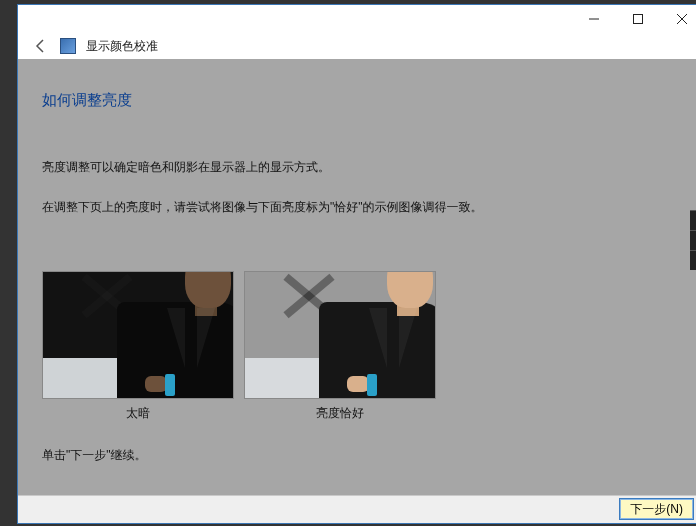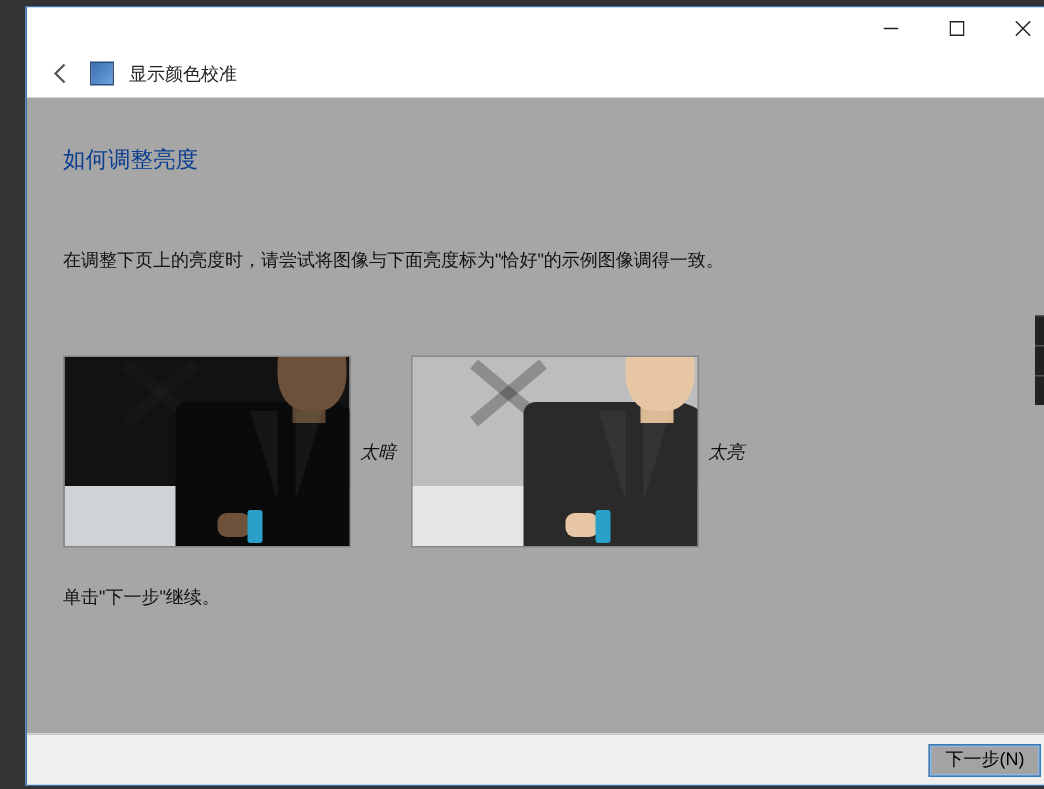--- a/index.html
+++ b/index.html
@@ -9,21 +9,21 @@
   .tb-btn { width: 44px; height: 28px; display: flex; align-items: center; justify-content: center; color: #222; font-size: 10px; }
   .tb-btn svg { pointer-events: none; }
   .headerrow { height: 32px; display: flex; align-items: center; padding: 0 12px; gap: 10px; }
   .back { width: 20px; height: 20px; display: flex; align-items: center; justify-content: center; color: #444; font-size: 14px; }
   .appicon { width: 16px; height: 16px; background: linear-gradient(135deg,#3a6fb0,#6aa0df); border: 1px solid #2a4f7f; display: inline-block; }
   .apptitle { font-size: 12px; color: #222; }
   .content { flex: 1; background: #a6a6a6; padding: 32px 24px 10px 24px; display: flex; flex-direction: column; }
   .heading { color: #0a3e8f; font-size: 15px; font-weight: 400; margin-bottom: 48px; }
   .para { color: #111; font-size: 12px; margin-bottom: 20px; line-height: 1.6; }
   .examples { display: flex; gap: 10px; margin-top: 34px; margin-bottom: 24px; }
-  .excol { display: flex; align-items: center; gap: 6px; font-style: italic; }
+  .excol { display: flex; flex-direction: column; align-items: center; gap: 6px; }
   .thumb { width: 192px; height: 128px; border: 1px solid #888; position: relative; overflow: hidden; }
   .caption { font-size: 12px; color: #111; }
   
   .bg-x { position:absolute; inset:0; }
   .bg-x::before, .bg-x::after { content:""; position:absolute; left:18%; top:16%; width:60px; height:8px; background:rgba(0,0,0,.35); transform:rotate(40deg); }
   .bg-x::after { transform:rotate(-40deg); }
   .floor { position:absolute; left:0; right:0; bottom:0; height:40px; }
   .person { position:absolute; right:-8px; top:0; bottom:0; width:62%; }
   .head { position:absolute; top:-24px; right:10px; width:46px; height:60px; border-radius:50% 50% 40% 40%; background:#d9b08c; }
   .neck { position:absolute; top:26px; right:24px; width:22px; height:18px; background:#caa079; }
@@ -31,21 +31,21 @@
   .lapelL,.lapelR{position:absolute;top:36px;width:0;height:0;border-style:solid;}
   .lapelL{right:56px;border-width:0 18px 60px 0;border-color:transparent rgba(255,255,255,.05) transparent transparent;}
   .lapelR{right:26px;border-width:0 0 60px 18px;border-color:transparent transparent transparent rgba(255,255,255,.05);}
   .hand { position:absolute; bottom:6px; right:74px; width:22px; height:16px; background:#d9b08c; border-radius:6px; }
   .bottle { position:absolute; bottom:2px; right:66px; width:10px; height:22px; background:#2aa0c8; border-radius:2px; }
   
   .v-dark .bg-x{background:#121212;} .v-dark .bg-x::before,.v-dark .bg-x::after{background:rgba(255,255,255,.02);} .v-dark .floor{background:#cfd3d6;} .v-dark .jacket{background:#0a0a0a;} .v-dark .head{background:#6d513b;} .v-dark .neck{background:#5a4430;} .v-dark .hand{background:#6d513b;}
   .v-good .bg-x{background:#9a9a9a;} .v-good .floor{background:#d7dadd;} .v-good .jacket{background:#161616;}
   .v-bright .bg-x{background:#bdbdbd;} .v-bright .bg-x::before,.v-bright .bg-x::after{background:rgba(0,0,0,.25);} .v-bright .floor{background:#e4e6e8;} .v-bright .jacket{background:#2a2a2a;} .v-bright .head{background:#e6c6a4;} .v-bright .neck{background:#dab992;} .v-bright .hand{background:#e6c6a4;}
   .footer { height: 34px; background: #efefef; border-top: 1px solid #c9c9c9; display: flex; align-items: center; justify-content: flex-end; padding: 0 10px; gap: 8px; }
-  .btn { min-width: 74px; height: 22px; background: #a3a3a3; border: 1px solid #9c9c9c; font-size: 12px; display: inline-flex; align-items: center; justify-content: flex-start; padding: 0 10px; }
+  .btn { min-width: 74px; height: 22px; background: #fef9c3; border: 1px solid #9c9c9c; font-size: 12px; display: inline-flex; align-items: center; justify-content: flex-start; padding: 0 10px; }
   .btn.primary { border: 1px solid #3b7bbf; box-shadow: inset 0 0 0 1px #8bb7e3; }
   
   .edge { position:absolute; right:0; top:210px; width:6px; height:60px; background:#222; }
   .edge span{display:block;height:20px;border-top:1px solid #555;}
 </style>
 </head>
 <body>
 
 <div class="window">
 
@@ -73,54 +73,55 @@
       <svg width="16" height="16">
           <polyline points="11,2 5,8 11,14" fill="none" stroke="#555" stroke-width="1.5"></polyline>
         </svg>
     </div>
     <span class="appicon"></span>
     <span class="apptitle">显示颜色校准</span>
   </div>
 
   <div class="content">
     <div class="heading">如何调整亮度</div>
+    <div class="para">亮度调整可以确定暗色和阴影在显示器上的显示方式。</div>
     <div class="para">在调整下页上的亮度时，请尝试将图像与下面亮度标为"恰好"的示例图像调得一致。</div>
 
     <div class="examples">
       <div class="excol">
         <div class="thumb v-dark">
           <div class="bg-x"></div>
             <div class="floor"></div>
           <div class="person">
               <div class="jacket"></div>
               <div class="neck"></div>
               <div class="head"></div>
               <div class="lapelL"></div>
               <div class="lapelR"></div>
               <div class="hand"></div>
               <div class="bottle"></div>
             </div>
         </div>
         <div class="caption">太暗</div>
       </div>
       <div class="excol">
-        <div class="thumb v-bright">
+        <div class="thumb v-good">
           <div class="bg-x"></div>
             <div class="floor"></div>
           <div class="person">
               <div class="jacket"></div>
               <div class="neck"></div>
               <div class="head"></div>
               <div class="lapelL"></div>
               <div class="lapelR"></div>
               <div class="hand"></div>
               <div class="bottle"></div>
             </div>
         </div>
-        <div class="caption">太亮</div>
+        <div class="caption">亮度恰好</div>
       </div>
     </div>
 
     <div class="para">单击"下一步"继续。</div>
   </div>
 
   <div class="footer">
     <div class="btn primary">
         <span>下一步(N)</span>
       </div>

